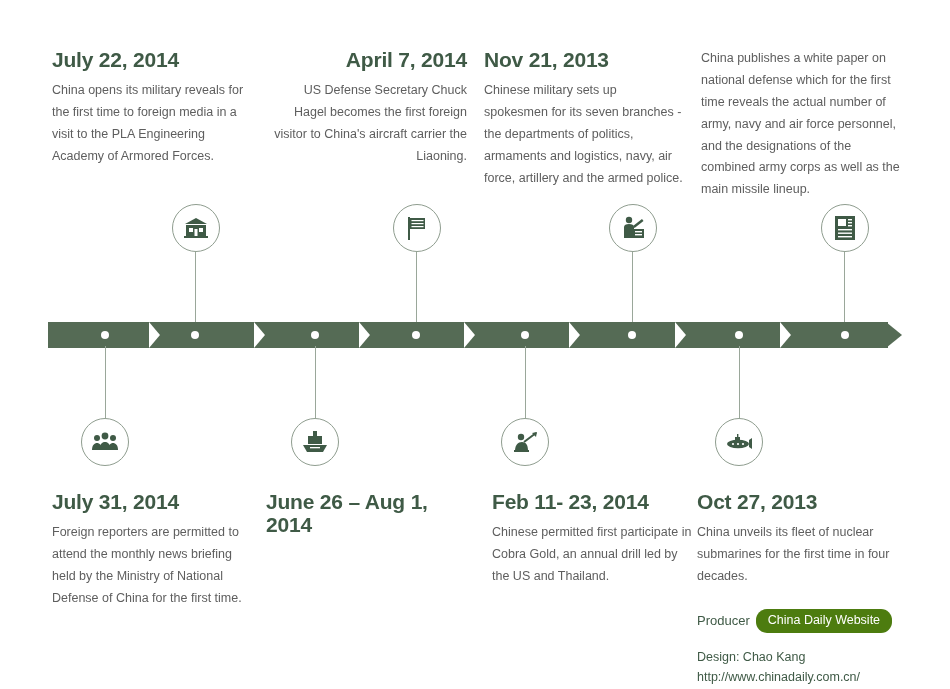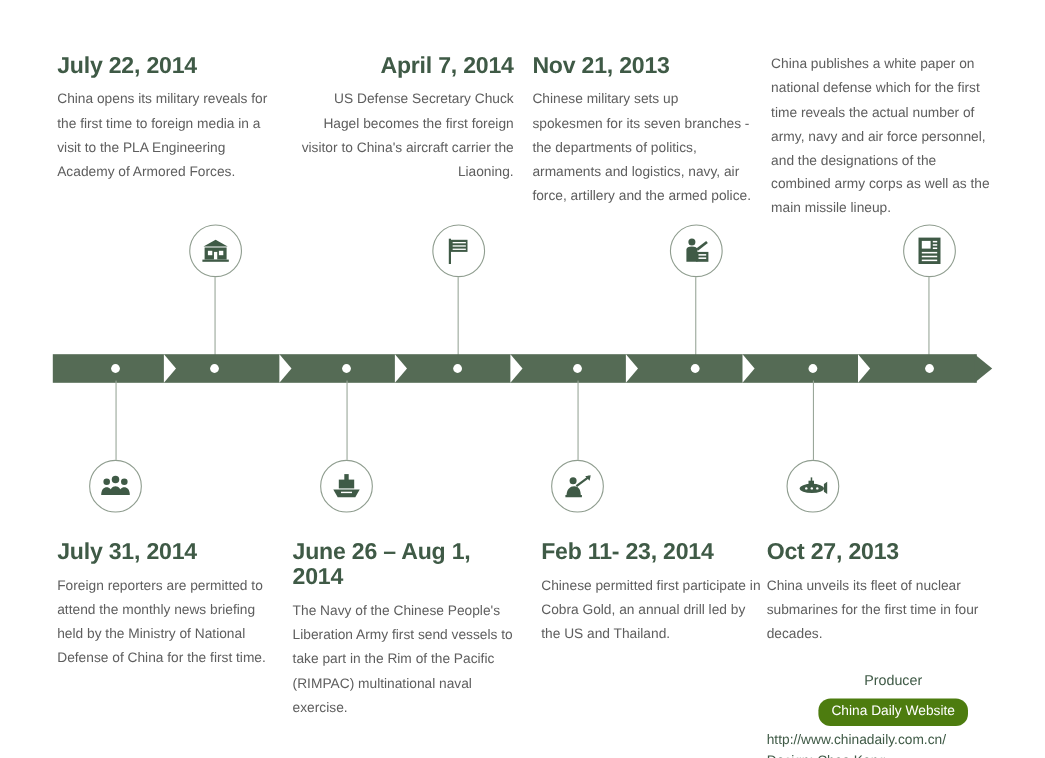--- a/index.html
+++ b/index.html
@@ -115,22 +115,21 @@
     top: 609px;
     width: 230px;
     font-size: 12.5px;
     line-height: 1.55;
     color: #3f5a46;
   }
   .credit-row {
     display: flex;
     align-items: center;
     gap: 6px;
-    margin-bottom: 3px;
-    flex-direction: column;
+    margin-bottom: 15px;
   }
   .producer-label {
     color: #3f5a46;
     font-size: 13px;
   }
   .producer-pill {
     background: #4d7c0f;
     color: #ffffff;
     border-radius: 11px;
     padding: 2px 12px 3px 12px;
@@ -285,35 +284,34 @@
     </svg>
   </div>
 
   <div class="event" style="left:52px; top:490px; width:195px;">
     <div class="event-date">July 31, 2014</div>
     <div class="event-text">Foreign reporters are permitted to attend the monthly news briefing held by the Ministry of National Defense of China for the first time.</div>
   </div>
 
   <div class="event" style="left:266px; top:490px; width:205px;">
     <div class="event-date">June 26 – Aug 1, 2014</div>
-    <div class="event-text">The Navy of the Chinese People's Liberation Army first send vessels to take part in the Rim of the Pacific (RIMPAC) multinational naval exercise.</div>
   </div>
 
   <div class="event" style="left:492px; top:490px; width:200px;">
     <div class="event-date">Feb 11- 23, 2014</div>
     <div class="event-text">Chinese permitted first participate in Cobra Gold, an annual drill led by the US and Thailand.</div>
   </div>
 
   <div class="event" style="left:697px; top:490px; width:195px;">
     <div class="event-date">Oct 27, 2013</div>
     <div class="event-text">China unveils its fleet of nuclear submarines for the first time in four decades.</div>
   </div>
 
   <div class="credits">
     <div class="credit-row">
       <span class="producer-label">Producer</span>
       <span class="producer-pill">China Daily Website</span>
     </div>
+    <div class="credit-line">Design: Chao Kang</div>
     <div class="credit-line">http://www.chinadaily.com.cn/</div>
-    <div class="credit-line">Design: Chao Kang</div>
   </div>
 
 </div>
 
 </body></html>

